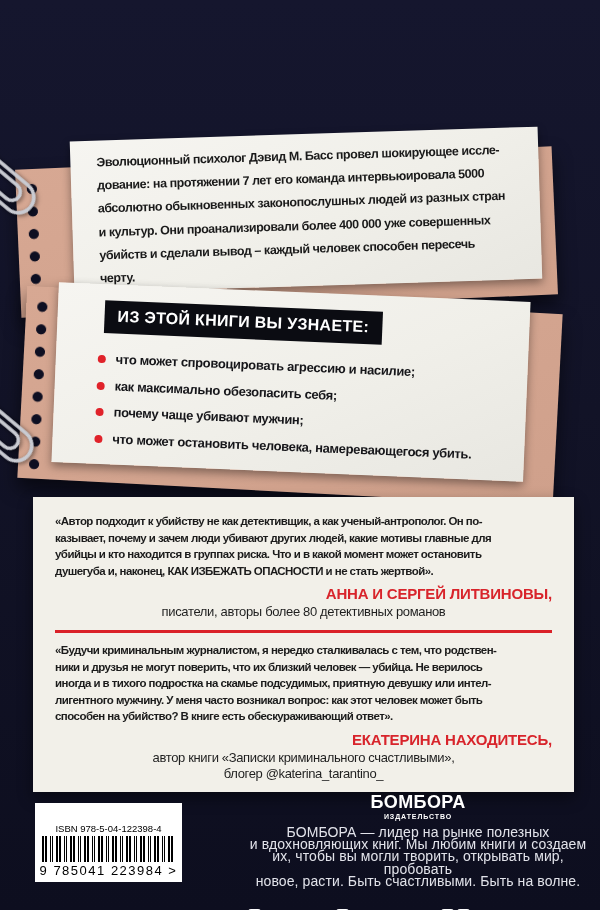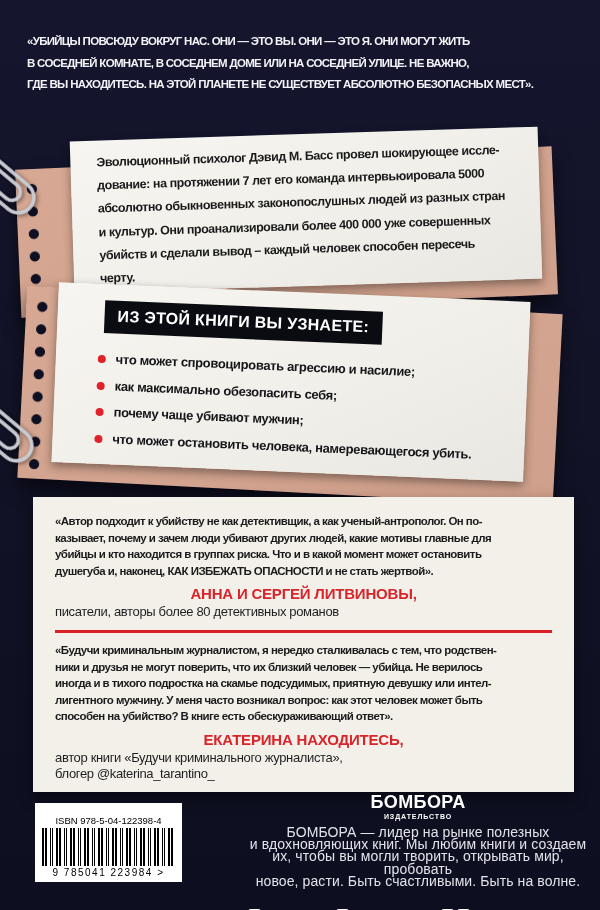--- a/index.html
+++ b/index.html
@@ -37,50 +37,47 @@
 
   .clip{position:absolute;z-index:6;filter:drop-shadow(0 2px 2px rgba(0,0,0,.5));}
   #clip1{left:-24px;top:144px;transform:rotate(-50deg);}
   #clip2{left:-26px;top:392px;transform:rotate(-50deg);}
 
   
   .review{position:absolute;left:33px;top:497px;width:541px;box-sizing:border-box;
     background:#f2f0e9;box-shadow:0 6px 14px rgba(0,0,0,.45);padding:16px 22px 10px;}
   .quote{font-size:11.5px;font-weight:700;line-height:16.5px;letter-spacing:-0.55px;
     color:#1b1b1b;white-space:pre-line;}
-  .author{margin-top:6px;text-align:center;color:#d8242b;font-size:15px;font-weight:700;letter-spacing:-0.2px;}
-  .credit{margin-top:2px;text-align:left;font-size:13px;line-height:16px;
+  .author{margin-top:6px;text-align:right;color:#d8242b;font-size:15px;font-weight:700;letter-spacing:-0.2px;}
+  .credit{margin-top:2px;text-align:center;font-size:13px;line-height:16px;
     letter-spacing:-0.35px;color:#1f1f1f;white-space:pre-line;}
   .divider{height:3px;background:#da2128;margin:10px 0 9px;}
 
   
   .barcode-card{position:absolute;left:35px;top:803px;width:147px;height:79px;background:#fff;
-    box-sizing:border-box;padding:12px 7px 4px;display:flex;flex-direction:column;align-items:center;}
+    box-sizing:border-box;padding:20px 7px 4px;display:flex;flex-direction:column;align-items:center;}
   .isbn{font-size:9.5px;color:#000;white-space:nowrap;}
   .bars{width:100%;flex:1;margin-top:2px;
     background:repeating-linear-gradient(90deg,#000 0 2px,#fff 2px 3px,#000 3px 5px,#fff 5px 8px,#000 8px 9px,#fff 9px 10px,#000 10px 11px,#fff 11px 14px);}
-  .digits{font-size:10px;letter-spacing:1.5px;color:#000;margin-top:1px;white-space:nowrap;}
+  .digits{font-size:13px;letter-spacing:1.5px;color:#000;margin-top:1px;white-space:nowrap;}
 
   .publisher{position:absolute;left:248px;top:793px;width:340px;color:#fff;text-align:center;}
   .pub-name{font-size:18px;font-weight:700;letter-spacing:0.4px;line-height:19px;}
   .pub-sub{font-size:7px;font-weight:700;letter-spacing:0.9px;line-height:9px;}
   .pub-desc{margin-top:5px;font-size:14px;line-height:12.2px;color:#e2e3ea;
     letter-spacing:0.1px;white-space:pre-line;}
   .socials{margin-top:22px;display:flex;align-items:center;gap:14px;font-size:11px;color:#f0f1f5;}
   .soc{display:flex;align-items:center;gap:5px;cursor:pointer;}
   .icons{display:flex;gap:3px;}
 </style>
 </head>
 <body>
 
 <div class="page">
 
-  <div class="top-quote">«УБИЙЦЫ ПОВСЮДУ ВОКРУГ НАС. ОНИ — ЭТО ВЫ. ОНИ — ЭТО Я. ОНИ МОГУТ ЖИТЬ
-В СОСЕДНЕЙ КОМНАТЕ, В СОСЕДНЕМ ДОМЕ ИЛИ НА СОСЕДНЕЙ УЛИЦЕ. НЕ ВАЖНО,
-ГДЕ ВЫ НАХОДИТЕСЬ. НА ЭТОЙ ПЛАНЕТЕ НЕ СУЩЕСТВУЕТ АБСОЛЮТНО БЕЗОПАСНЫХ МЕСТ».</div>
 
   <div class="paper-pink" id="pink1">
     <div class="holes"></div>
   </div>
   <div class="paper-white" id="white1">
     <div class="note1-text">Эволюционный психолог Дэвид М. Басс провел шокирующее иссле-
 дование: на протяжении 7 лет его команда интервьюировала 5000
 абсолютно обыкновенных законопослушных людей из разных стран
 и культур. Они проанализировали более 400 000 уже совершенных
 убийств и сделали вывод – каждый человек способен пересечь
@@ -125,21 +122,21 @@
 душегуба и, наконец, КАК ИЗБЕЖАТЬ ОПАСНОСТИ и не стать жертвой».</div>
     <div class="author">АННА И СЕРГЕЙ ЛИТВИНОВЫ,</div>
     <div class="credit">писатели, авторы более 80 детективных романов</div>
     <div class="divider"></div>
     <div class="quote">«Будучи криминальным журналистом, я нередко сталкивалась с тем, что родствен-
 ники и друзья не могут поверить, что их близкий человек — убийца. Не верилось
 иногда и в тихого подростка на скамье подсудимых, приятную девушку или интел-
 лигентного мужчину. У меня часто возникал вопрос: как этот человек может быть
 способен на убийство? В книге есть обескураживающий ответ».</div>
     <div class="author">ЕКАТЕРИНА НАХОДИТЕСЬ,</div>
-    <div class="credit">автор книги «Будучи криминального журналиста»,
+    <div class="credit">автор книги «Записки криминального счастливыми»,
 блогер @katerina_tarantino_</div>
   </div>
 
   <div class="barcode-card">
     <div class="isbn">ISBN 978-5-04-122398-4</div>
     <div class="bars"></div>
     <div class="digits">9 785041 223984 &gt;</div>
   </div>
 
   <div class="publisher">

